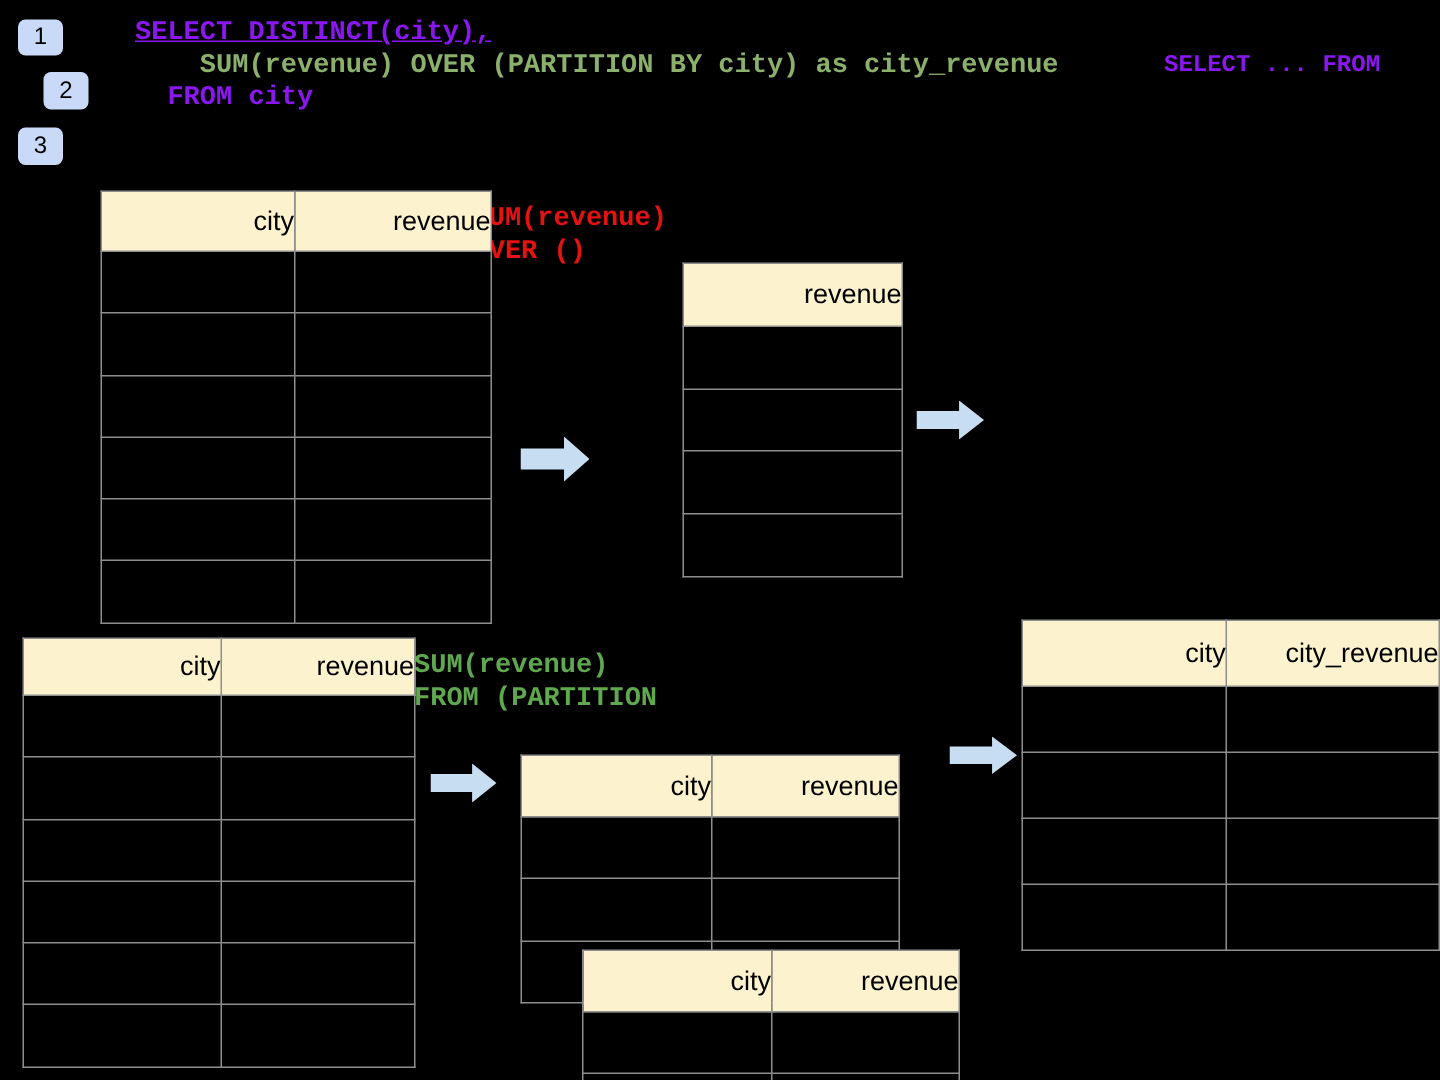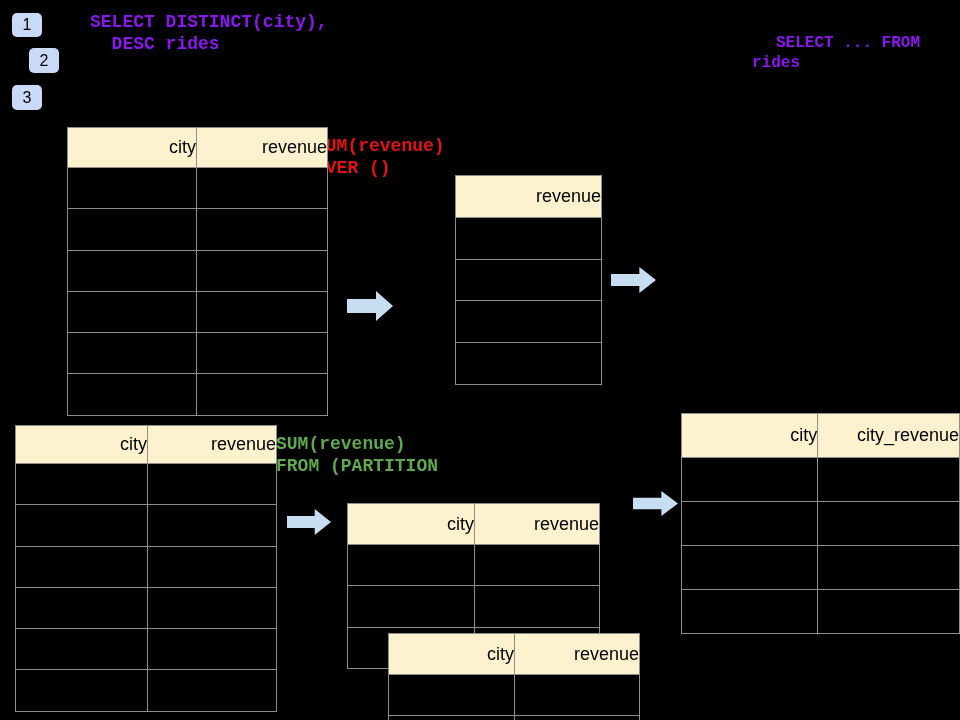--- a/index.html
+++ b/index.html
@@ -64,27 +64,27 @@
 </head>
 <body>
 
 <div id="canvas">
 
   <div class="badge" id="badge-1">1</div>
   <div class="badge" id="badge-2">2</div>
   <div class="badge" id="badge-3">3</div>
 
   <div class="codeblock" id="sql-code">
-      <div class="code-line" style="color: var(--purple);">SELECT DISTINCT(city),</div>
-      <div class="code-line" style="color: var(--purple);">  DESC rides</div>
+      <div class="code-line" style="color: var(--purple); text-decoration: underline;">SELECT DISTINCT(city),</div>
+      <div class="code-line" style="color: var(--green_code);">    SUM(revenue) OVER (PARTITION BY city) as city_revenue</div>
+      <div class="code-line" style="color: var(--purple);">  FROM city</div>
     </div>
 
   <div class="codeblock" id="side-snippet">
       <div class="code-line" style="color: var(--purple); margin-left: 24px;">SELECT ... FROM</div>
-      <div class="code-line" style="color: var(--purple);">rides</div>
     </div>
 
   <div class="codeblock" id="label-total">
       <div class="code-line" style="color: var(--red);">SUM(revenue)</div>
       <div class="code-line" style="color: var(--red);">OVER ()</div>
     </div>
 
   <div class="codeblock" id="label-partition">
       <div class="code-line" style="color: var(--green_label);">SUM(revenue)</div>
       <div class="code-line" style="color: var(--green_label);">FROM (PARTITION</div>

